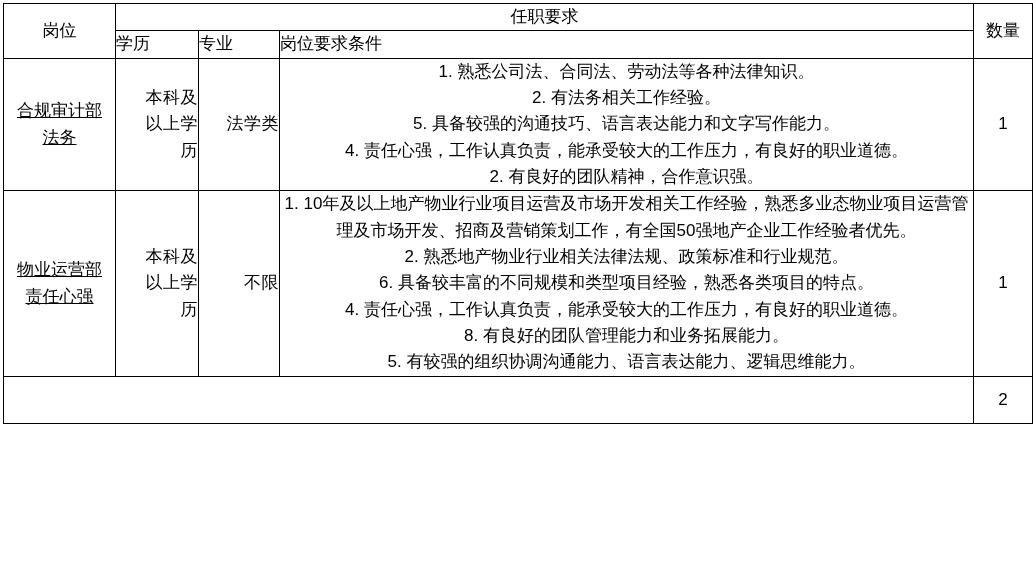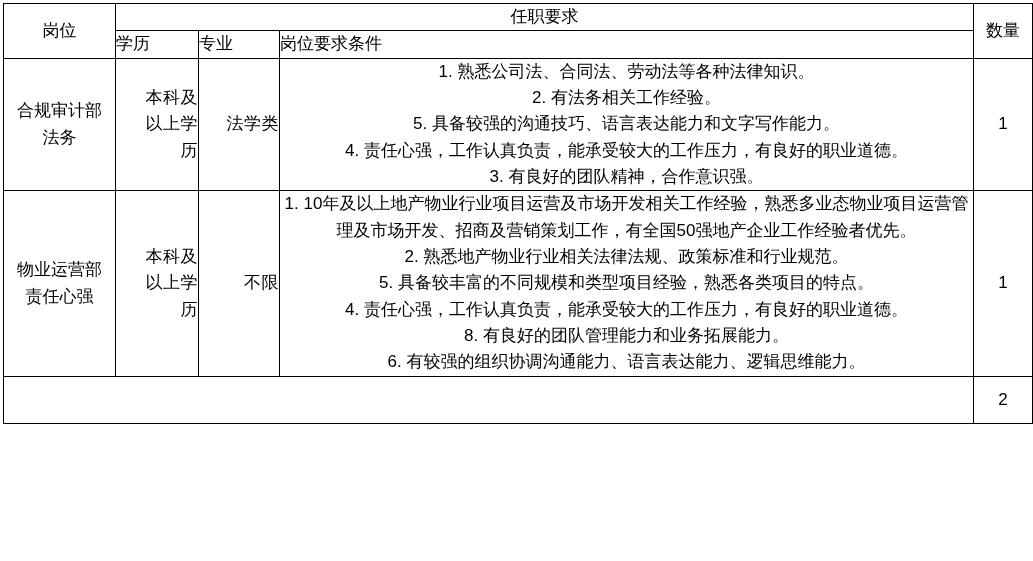--- a/index.html
+++ b/index.html
@@ -50,20 +50,21 @@
     text-align: left;
     font-weight: bold;
     font-size: 18px;
     padding: 10px 2px;
   }
   .cell-center {
     text-align: center;
     font-weight: bold;
     font-size: 18px;
     padding: 6px 4px;
+    text-decoration: underline;
   }
   .cell-center-norm {
     text-align: right;
     font-weight: bold;
     font-size: 18px;
     padding: 6px 4px;
     letter-spacing: 0.5px;
   }
   .qty {
     text-align: center;
@@ -119,43 +120,43 @@
           <span class="pos-line">本科及</span>
           <span class="pos-line">以上学</span>
           <span class="pos-line">历</span>
         </td>
         <td class="cell-center-norm">法学类</td>
         <td class="req-list">
           <div>1. 熟悉公司法、合同法、劳动法等各种法律知识。</div>
           <div>2. 有法务相关工作经验。</div>
           <div>5. 具备较强的沟通技巧、语言表达能力和文字写作能力。</div>
           <div>4. 责任心强，工作认真负责，能承受较大的工作压力，有良好的职业道德。</div>
-          <div>3. 有良好的团队精神，合作意识强。</div>
+          <div>2. 有良好的团队精神，合作意识强。</div>
         </td>
         <td class="qty">1</td>
       </tr>
 
       <tr>
         <td class="cell-center">
           <span class="pos-line">物业运营部</span>
           <span class="pos-line">责任心强</span>
         </td>
         <td class="cell-center-norm">
           <span class="pos-line">本科及</span>
           <span class="pos-line">以上学</span>
           <span class="pos-line">历</span>
         </td>
         <td class="cell-center-norm">不限</td>
         <td class="req-list">
           <div>1. 10年及以上地产物业行业项目运营及市场开发相关工作经验，熟悉多业态物业项目运营管理及市场开发、招商及营销策划工作，有全国50强地产企业工作经验者优先。</div>
           <div>2. 熟悉地产物业行业相关法律法规、政策标准和行业规范。</div>
-          <div>5. 具备较丰富的不同规模和类型项目经验，熟悉各类项目的特点。</div>
+          <div>6. 具备较丰富的不同规模和类型项目经验，熟悉各类项目的特点。</div>
           <div>4. 责任心强，工作认真负责，能承受较大的工作压力，有良好的职业道德。</div>
           <div>8. 有良好的团队管理能力和业务拓展能力。</div>
-          <div>6. 有较强的组织协调沟通能力、语言表达能力、逻辑思维能力。</div>
+          <div>5. 有较强的组织协调沟通能力、语言表达能力、逻辑思维能力。</div>
         </td>
         <td class="qty">1</td>
       </tr>
 
       <tr class="empty-row">
         <td colspan="4"></td>
         <td class="qty">2</td>
       </tr>
     </tbody>
   </table>

